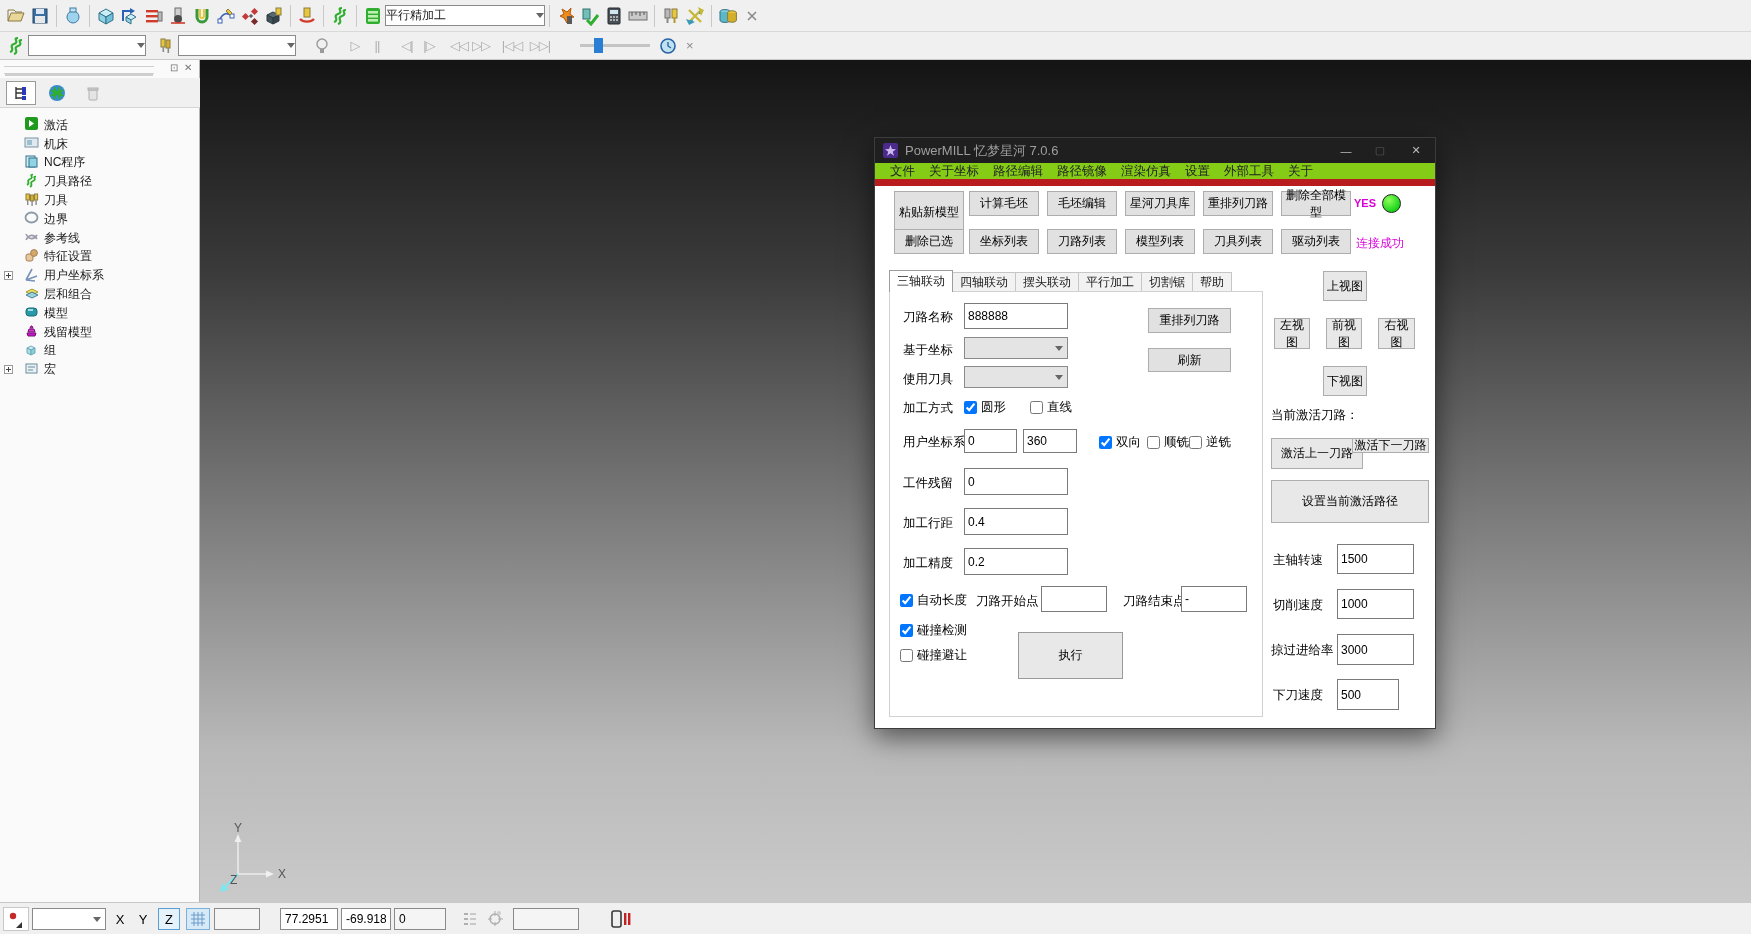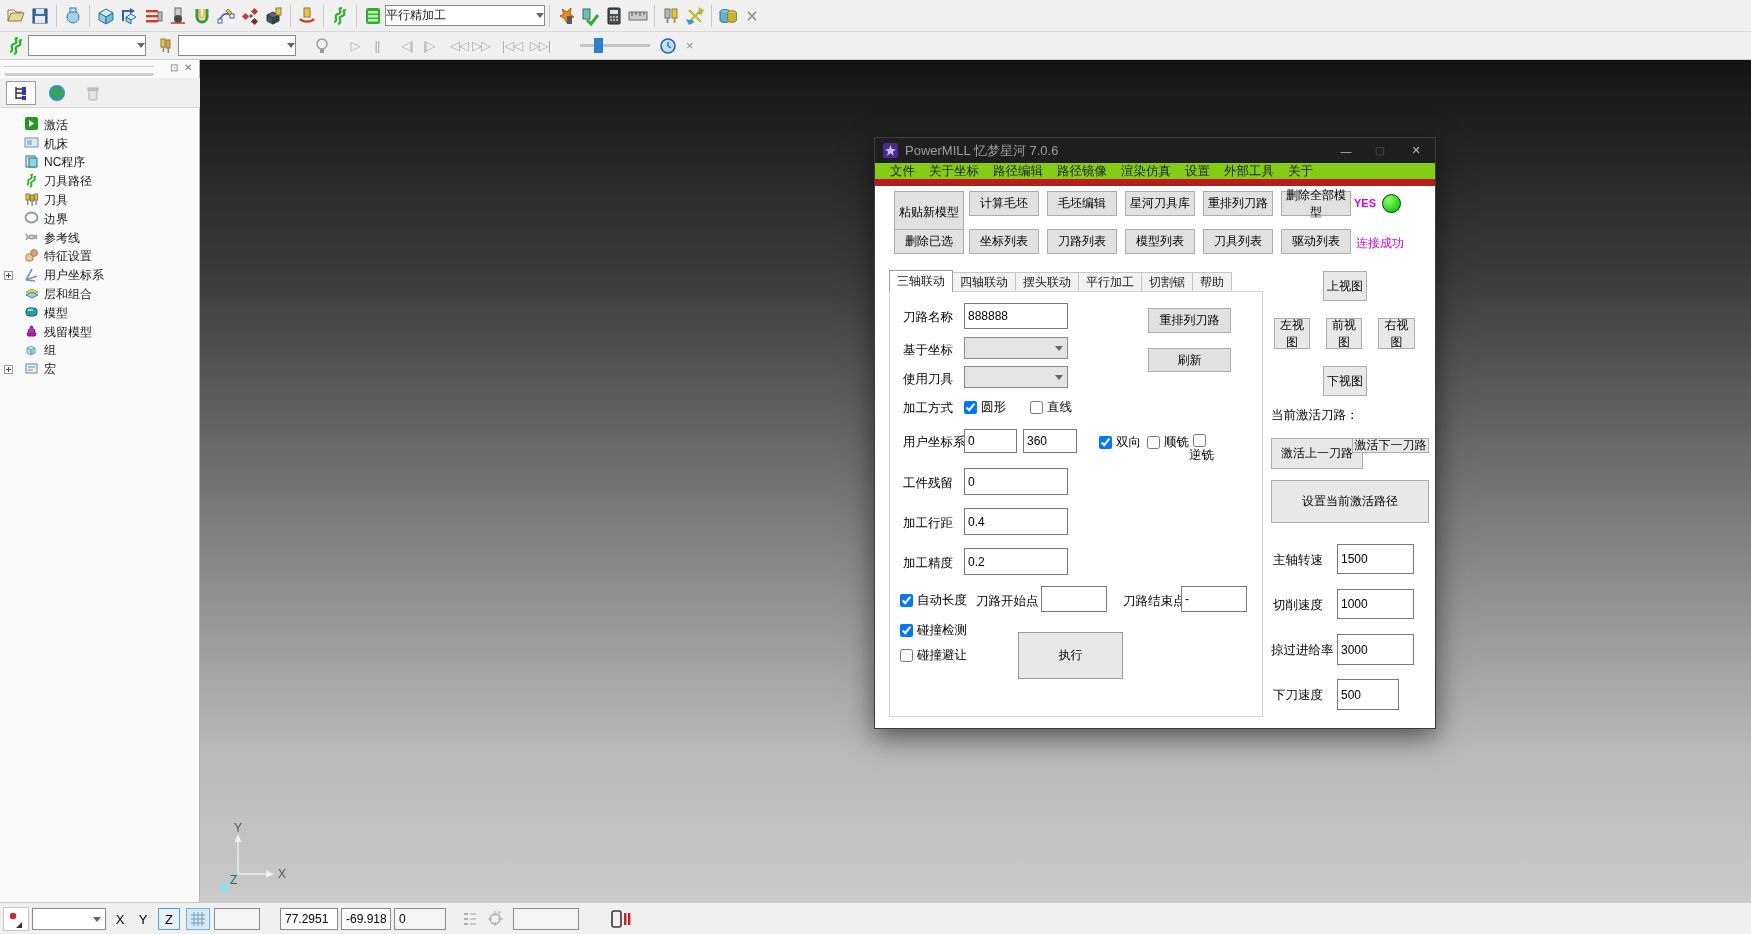--- a/index.html
+++ b/index.html
@@ -514,21 +514,21 @@
     <input class="tinput" style="left: 89px; top: 291px; width: 53px; height: 24px;" value="0">
     <input class="tinput" style="left: 148px; top: 291px; width: 54px; height: 24px;" value="360">
     <label class="chkrow" style="left:224px;top:296px;">
         <input type="checkbox" checked="" style="">
         <span>双向</span>
       </label>
     <label class="chkrow" style="left:272px;top:296px;">
         <input type="checkbox" style="">
         <span>顺铣</span>
       </label>
-    <label class="chkrow" style="left:314px;top:296px;flex-direction:column;">
+    <label class="chkrow" style="left:314px;top:296px;">
         <input type="checkbox" style="">
         <span>逆铣</span>
       </label>
 
     <span class="flabel" style="left:28px;top:337px;">工件残留</span>
     <input class="tinput" style="left: 89px; top: 330px; width: 104px; height: 27px;" value="0">
 
     <span class="flabel" style="left:28px;top:377px;">加工行距</span>
     <input class="tinput" style="left: 89px; top: 370px; width: 104px; height: 27px;" value="0.4">
 

